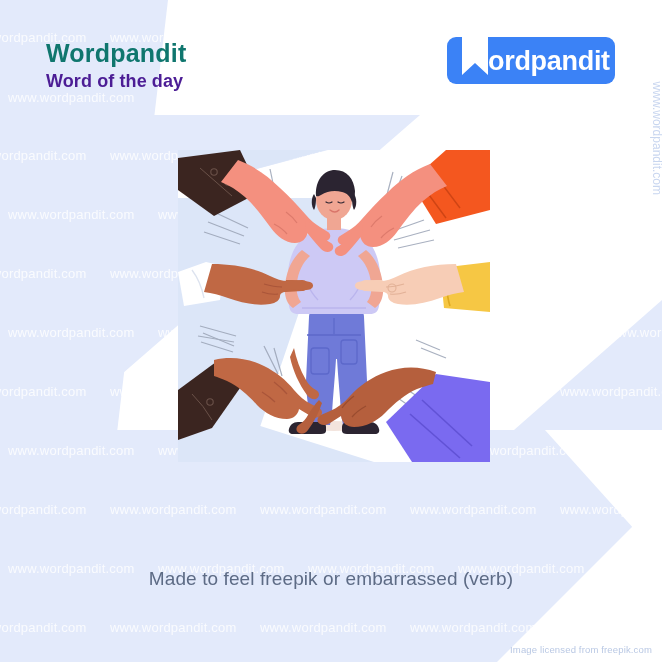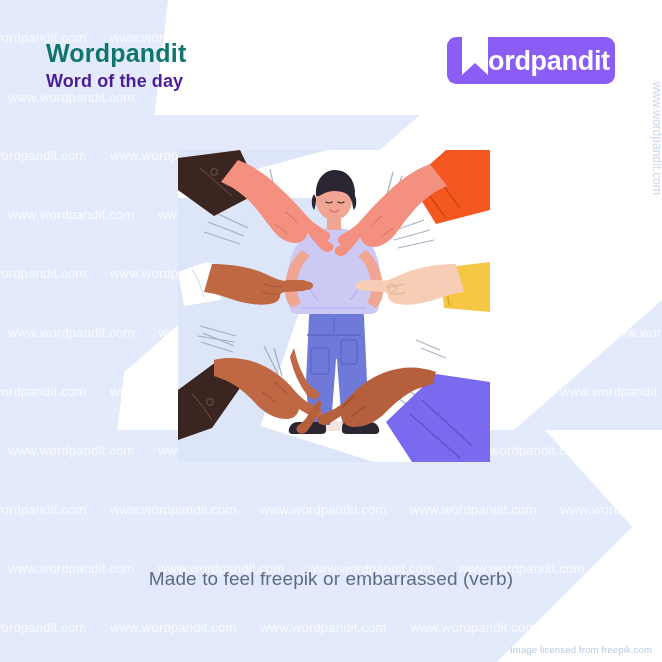--- a/index.html
+++ b/index.html
@@ -52,21 +52,21 @@
   .brand-title{
     font-size:25px;font-weight:bold;color:#0f766e;letter-spacing:.2px;line-height:1.1;
   }
   .brand-sub{
     font-size:18px;font-weight:bold;color:#4c1d95;margin-top:3px;letter-spacing:.1px;
   }
 
   
   .logo{
     position:absolute;right:47px;top:37px;
-    width:168px;height:47px;border-radius:9px;background:#8b5cf6;
+    width:168px;height:47px;border-radius:9px;background:#3b82f6;
   }
   .logo-mark{
     position:absolute;left:15px;top:-8px;width:26px;height:46px;background:#ffffff;
     clip-path:polygon(0 0, 100% 0, 100% 100%, 50% 74%, 0 100%);
   }
   .logo-text{
     position:absolute;left:41px;top:50%;transform:translateY(-50%);
     color:#ffffff;font-size:27px;font-weight:bold;letter-spacing:-.3px;
   }
 

